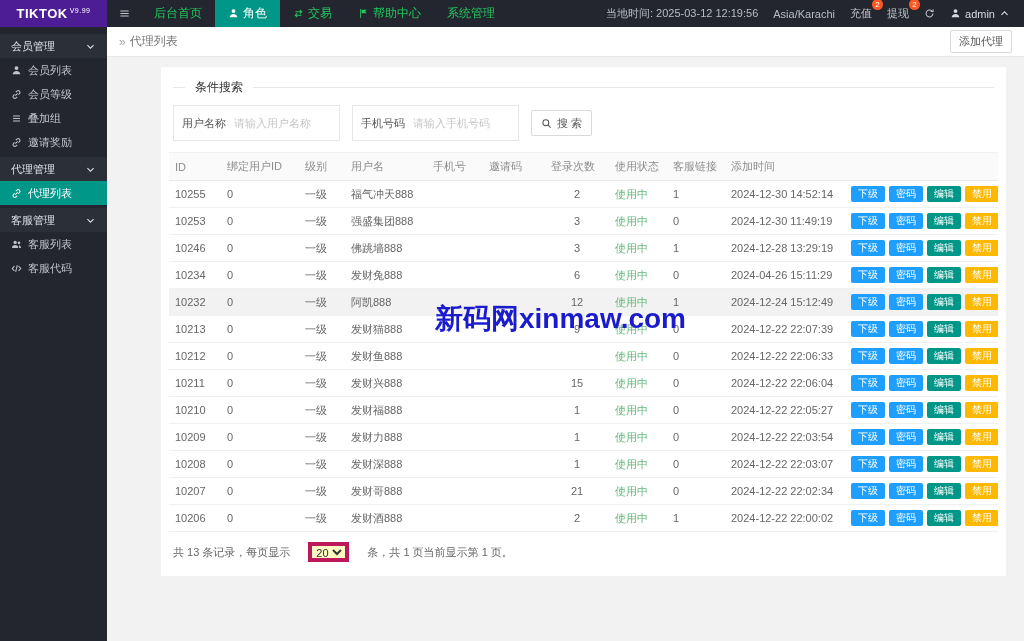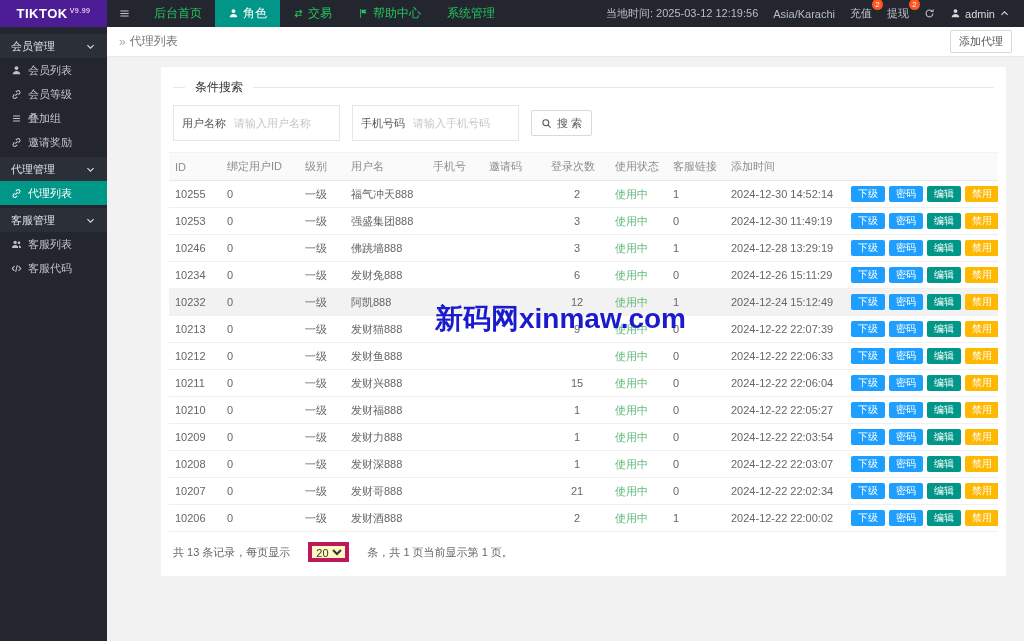--- a/index.html
+++ b/index.html
@@ -349,21 +349,21 @@
               <tr class="">
                 <td>10234</td>
                 <td>0</td>
                 <td>一级</td>
                 <td>发财兔888</td>
                 <td></td>
                 <td></td>
                 <td class="c-center">6</td>
                 <td><span class="status-ok">使用中</span></td>
                 <td>0</td>
-                <td>2024-12-26 15:11:29</td>
+                <td>2024-04-26 15:11:29</td>
                 <td><span class="btn btn-blue">下级</span><span class="btn btn-blue">密码</span><span class="btn btn-green">编辑</span><span class="btn btn-orange">禁用</span></td>
               </tr>
               <tr class="hl">
                 <td>10232</td>
                 <td>0</td>
                 <td>一级</td>
                 <td>阿凯888</td>
                 <td></td>
                 <td></td>
                 <td class="c-center">12</td>

